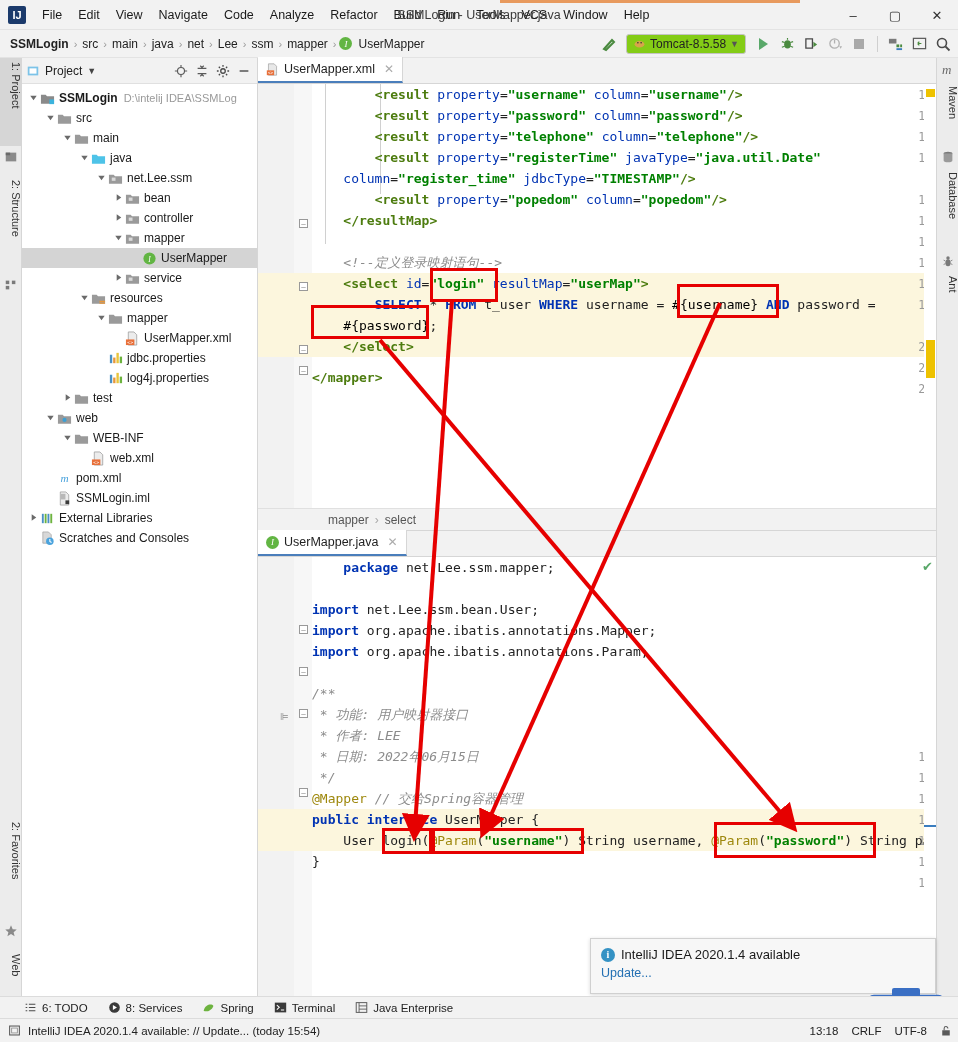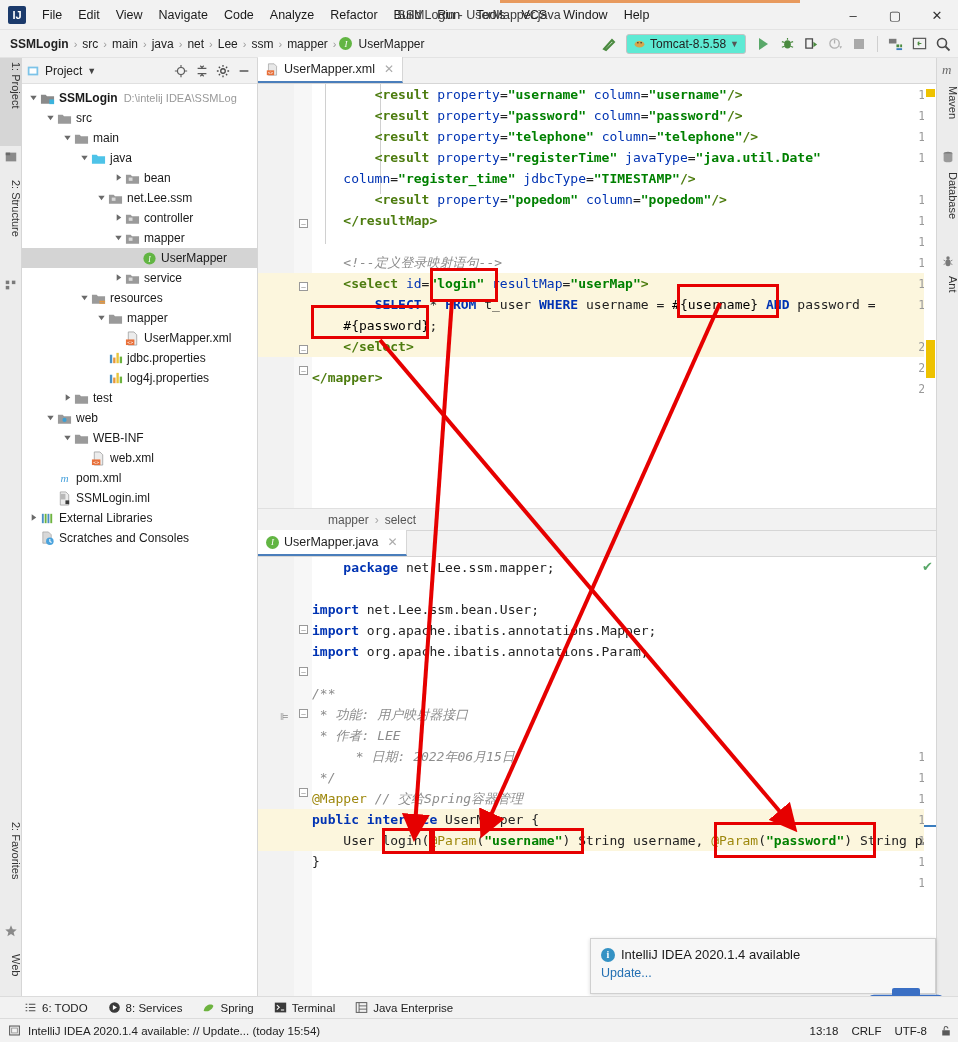--- a/index.html
+++ b/index.html
@@ -42,21 +42,21 @@
   .crumb-sep{ color:#999; margin:0 3px; font-size:11px;}
   .iface-badge{
     width:13px;height:13px;border-radius:50%;background:#62b543;color:#fff;
     font-size:9px;display:inline-flex;align-items:center;justify-content:center;
     margin-right:4px; font-style:italic; font-family:"Liberation Serif",serif;
   }
   .toolbar-right{ position:absolute; right:4px; display:flex; align-items:center; gap:2px;}
   .tb-icon{ width:22px;height:22px;display:flex;align-items:center;justify-content:center;}
   .runcfg{
     display:flex;align-items:center;gap:4px;border:1px solid #c4c4c4;border-radius:3px;
-    background:#5eead4;padding:1px 6px;height:20px;font-size:12px;margin:0 4px;
+    background:#84cc16;padding:1px 6px;height:20px;font-size:12px;margin:0 4px;
   }
   .tri-right{ width:0;height:0;border-left:9px solid #59a869;border-top:6px solid transparent;border-bottom:6px solid transparent;}
   .stop-sq{ width:10px;height:10px;background:#a9a9a9;}
 
   
   .left-strip{
     position:absolute;left:0;top:58px;width:22px;height:940px;background:#ececec;
     border-right:1px solid #d6d6d6;
   }
   .vtab{
@@ -456,48 +456,48 @@
             </svg>
           </span>
           <span class="tico">
             <svg width="15" height="15" viewBox="0 0 16 16">
               <path d="M1 4 h5 l1.5 1.5 h7.5 v8 h-14 z" fill="#4ec3e8"></path>
             </svg>
           </span>
           <span class="tlabel">java</span>
         </div>
         <div class="trow">
+          <span style="width: 74px; flex: 0 0 auto;"></span>
+          <span class="arrow">
+            <svg width="11" height="11" viewBox="0 0 12 12">
+              <path d="M2.5 4 L9.5 4 L6 9 Z" fill="#6a6a6a"></path>
+            </svg>
+          </span>
+          <span class="tico">
+            <svg width="15" height="15" viewBox="0 0 16 16">
+              <path d="M1 4 h5 l1.5 1.5 h7.5 v8 h-14 z" fill="#9a9a9a"></path>
+              <rect x="4" y="7" width="4" height="3.5" fill="#d9d9d9"></rect>
+            </svg>
+          </span>
+          <span class="tlabel">net.Lee.ssm</span>
+        </div>
+        <div class="trow">
           <span style="width: 91px; flex: 0 0 auto;"></span>
           <span class="arrow">
             <svg width="11" height="11" viewBox="0 0 12 12">
               <path d="M4 2.5 L4 9.5 L9 6 Z" fill="#6a6a6a"></path>
             </svg>
           </span>
           <span class="tico">
             <svg width="15" height="15" viewBox="0 0 16 16">
               <path d="M1 4 h5 l1.5 1.5 h7.5 v8 h-14 z" fill="#9a9a9a"></path>
               <rect x="4" y="7" width="4" height="3.5" fill="#d9d9d9"></rect>
             </svg>
           </span>
           <span class="tlabel">bean</span>
-        </div>
-        <div class="trow">
-          <span style="width: 74px; flex: 0 0 auto;"></span>
-          <span class="arrow">
-            <svg width="11" height="11" viewBox="0 0 12 12">
-              <path d="M2.5 4 L9.5 4 L6 9 Z" fill="#6a6a6a"></path>
-            </svg>
-          </span>
-          <span class="tico">
-            <svg width="15" height="15" viewBox="0 0 16 16">
-              <path d="M1 4 h5 l1.5 1.5 h7.5 v8 h-14 z" fill="#9a9a9a"></path>
-              <rect x="4" y="7" width="4" height="3.5" fill="#d9d9d9"></rect>
-            </svg>
-          </span>
-          <span class="tlabel">net.Lee.ssm</span>
         </div>
         <div class="trow">
           <span style="width: 91px; flex: 0 0 auto;"></span>
           <span class="arrow">
             <svg width="11" height="11" viewBox="0 0 12 12">
               <path d="M4 2.5 L4 9.5 L9 6 Z" fill="#6a6a6a"></path>
             </svg>
           </span>
           <span class="tico">
             <svg width="15" height="15" viewBox="0 0 16 16">
@@ -821,21 +821,21 @@
           <div class="codeline" style="top: 84px;"><span class="kw">import</span> org.apache.ibatis.annotations.Param;</div>
           <div class="lnum" style="top: 109px;">6</div>
           <div class="codeline" style="top: 105px;"></div>
           <div class="lnum" style="top: 130px;">7</div>
           <div class="codeline" style="top: 126px;"><span class="cmt">/**</span></div>
           <div class="lnum" style="top: 151px;">8</div>
           <div class="codeline" style="top: 147px;"><span class="cmt"> * 功能: 用户映射器接口</span></div>
           <div class="lnum" style="top: 172px;">9</div>
           <div class="codeline" style="top: 168px;"><span class="cmt"> * 作者: LEE</span></div>
           <div class="lnum" style="top: 193px;">10</div>
-          <div class="codeline" style="top: 189px; margin-left: 36px;"><span class="cmt"> * 日期: 2022年06月15日</span></div>
+          <div class="codeline" style="top: 189px;"><span class="cmt"> * 日期: 2022年06月15日</span></div>
           <div class="lnum" style="top: 214px;">11</div>
           <div class="codeline" style="top: 210px;"><span class="cmt"> */</span></div>
           <div class="lnum" style="top: 235px;">12</div>
           <div class="codeline" style="top: 231px;"><span class="ann">@Mapper</span> <span class="cmt">// 交给Spring容器管理</span></div>
           <div class="lnum" style="top: 256px;">13</div>
           <div class="codeline" style="top: 252px;"><span class="kw">public</span> <span class="kw">interface</span> UserMapper {</div>
           <div class="lnum" style="top: 277px;">14</div>
           <div class="codeline" style="top: 273px;">    User login(<span class="ann">@Param</span>(<span class="str">"username"</span>) String username, <span class="ann">@Param</span>(<span class="str">"password"</span>) String password);</div>
           <div class="lnum" style="top: 298px;">15</div>
           <div class="codeline" style="top: 294px;">}</div>

